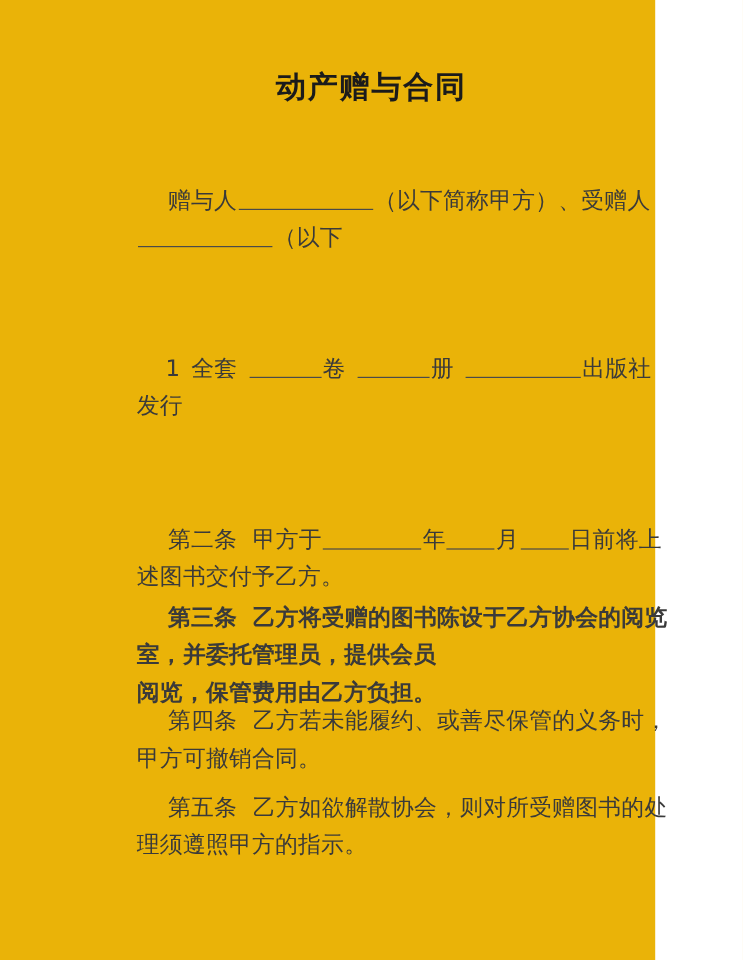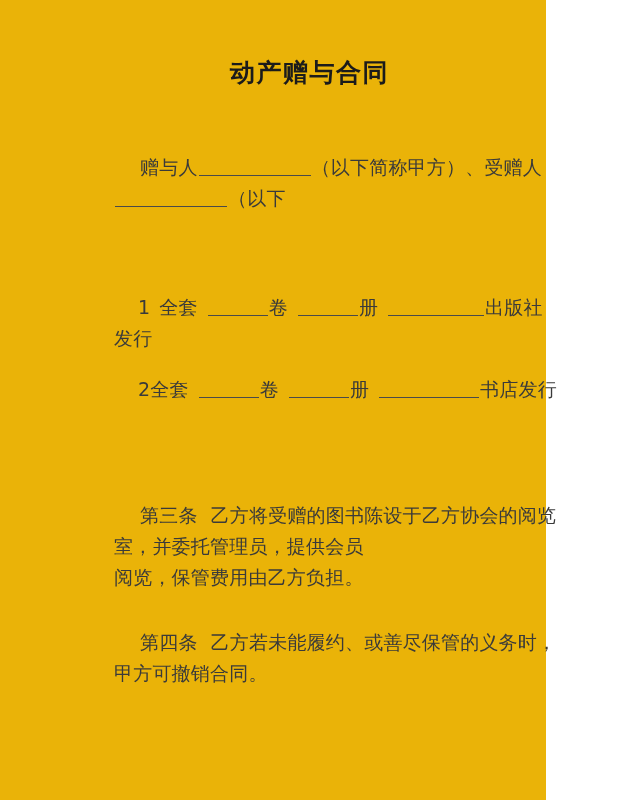--- a/index.html
+++ b/index.html
@@ -88,22 +88,22 @@
   .b-year   { width: 82px; }
   .b-month  { width: 40px; }
   .b-day    { width: 40px; }
 
   
   #p-parties  { top: 152px; }
   #p-art1     { top: 243px; }
   #p-item1    { top: 292px; }
   #p-item2    { top: 374px; }
   #p-art2     { top: 435px; }
-  #p-art3     { top: 500px; }
-  #p-art4     { top: 627px; }
+  #p-art3     { top: 500px; font-weight: bold; }
+  #p-art4     { top: 586px; }
   #p-art5     { top: 658px; }
 
   .line { display: block; }
 </style>
 </head>
 <body>
 
 <div class="page">
 
   <div class="doc-title">动产赠与合同</div>
@@ -112,30 +112,33 @@
     <span class="line">
       <span class="indent"></span><span>赠与人</span><span class="blank b-name"></span><span>（以下简称甲方）、</span><span>受赠人</span><span class="blank b-name2"></span><span>（以下</span>
     </span>
   </div>
 
 
   <div class="body-block para" id="p-item1">
     <span class="indent-sm"></span><span>1</span><span class="gap"></span><span>全套</span><span class="gap"></span><span class="blank b-vol"></span><span>卷</span><span class="gap"></span><span class="blank b-copies"></span><span>册</span><span class="gap"></span><span class="blank b-pub"></span><span>出版社发行</span>
   </div>
 
-  <div class="body-block para" id="p-item2">
-    <span class="indent-sm"></span><span>2</span><span>全套</span><span class="gap"></span><span class="blank b-vol"></span><span>卷</span><span class="gap"></span><span class="blank b-copies"></span><span>册</span><span class="gap"></span><span class="blank b-store"></span><span>书店发行</span>
+
+  <div class="body-block para" id="p-art2">
+    <span class="indent"></span><span>第二条</span><span class="gap-wide"></span><span>甲方于</span><span class="blank b-year"></span><span>年</span><span class="blank b-month"></span><span>月</span><span class="blank b-day"></span><span>日前将上述图书交付予乙方。</span>
   </div>
-
 
   <div class="body-block para" id="p-art3">
     <span class="line">
       <span class="indent"></span><span>第三条</span><span class="gap-wide"></span><span>乙方将受赠的图书陈设于乙方协会的阅览室，并委托管理员，提供会员</span>
     </span>
     <span class="line">阅览，保管费用由乙方负担。</span>
   </div>
 
   <div class="body-block para" id="p-art4">
     <span class="indent"></span><span>第四条</span><span class="gap-wide"></span><span>乙方若未能履约、或善尽保管的义务时，甲方可撤销合同。</span>
   </div>
 
+  <div class="body-block para" id="p-art5">
+    <span class="indent"></span><span>第五条</span><span class="gap-wide"></span><span>乙方如欲解散协会，则对所受赠图书的处理须遵照甲方的指示。</span>
+  </div>
 
 </div>
 
 </body></html>

